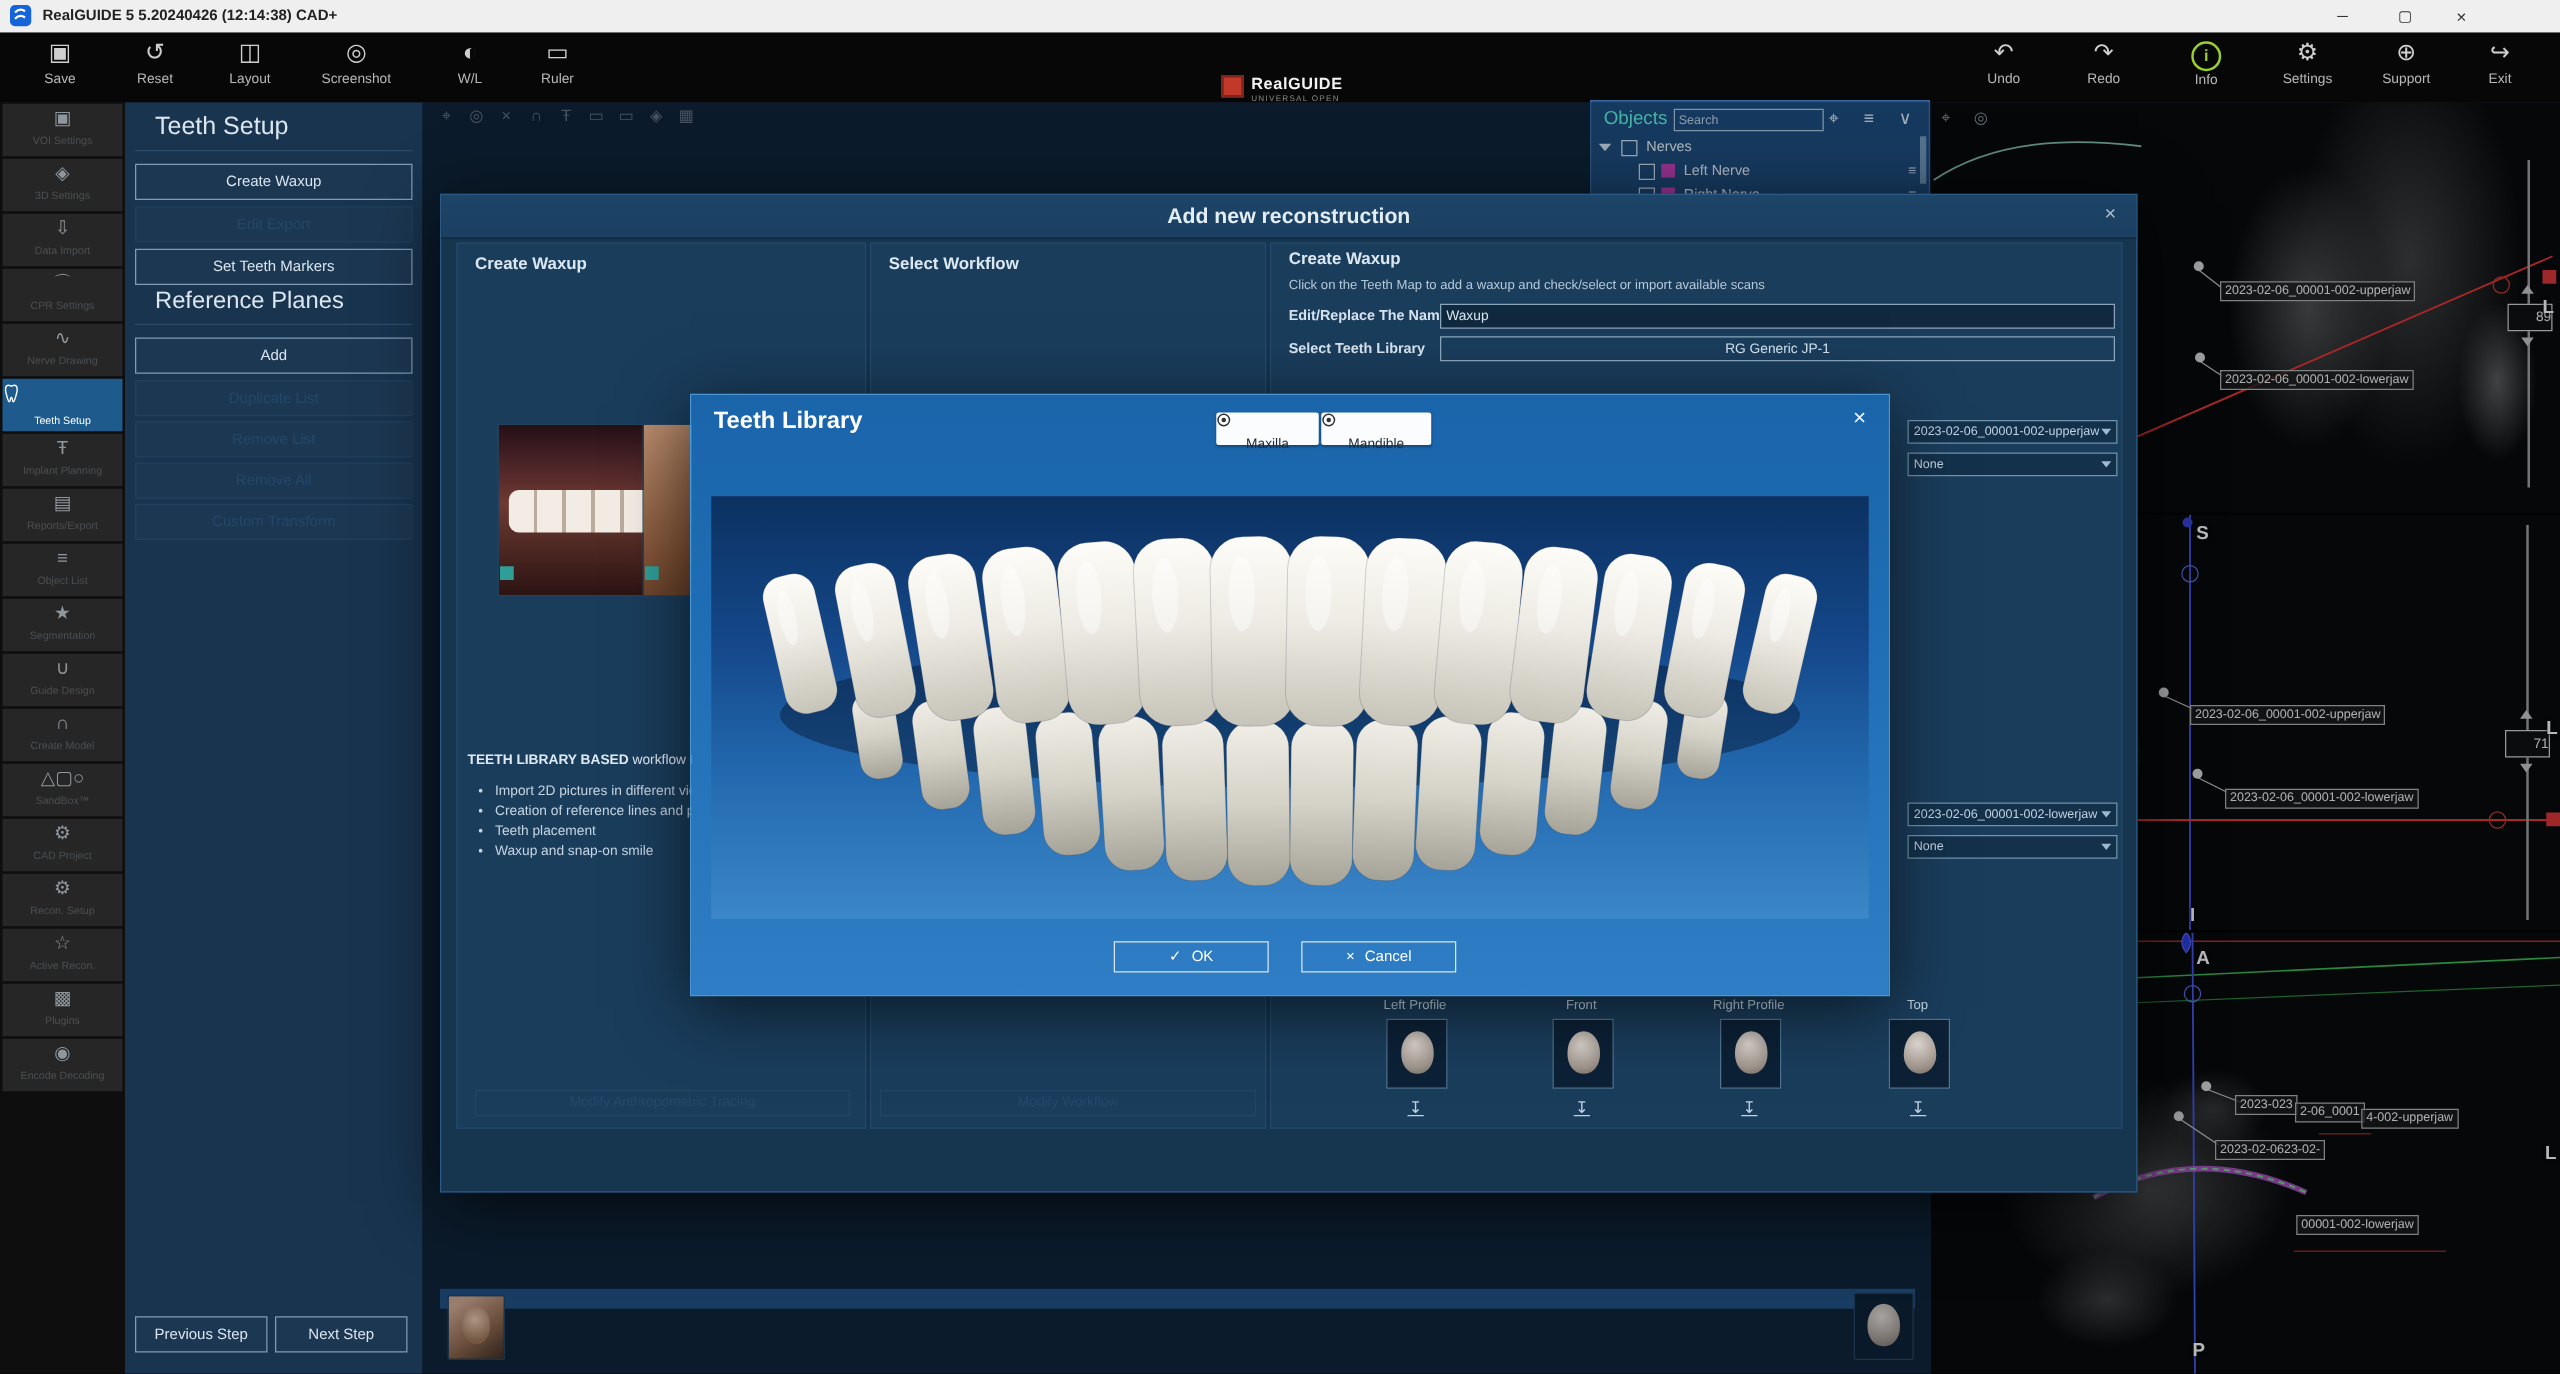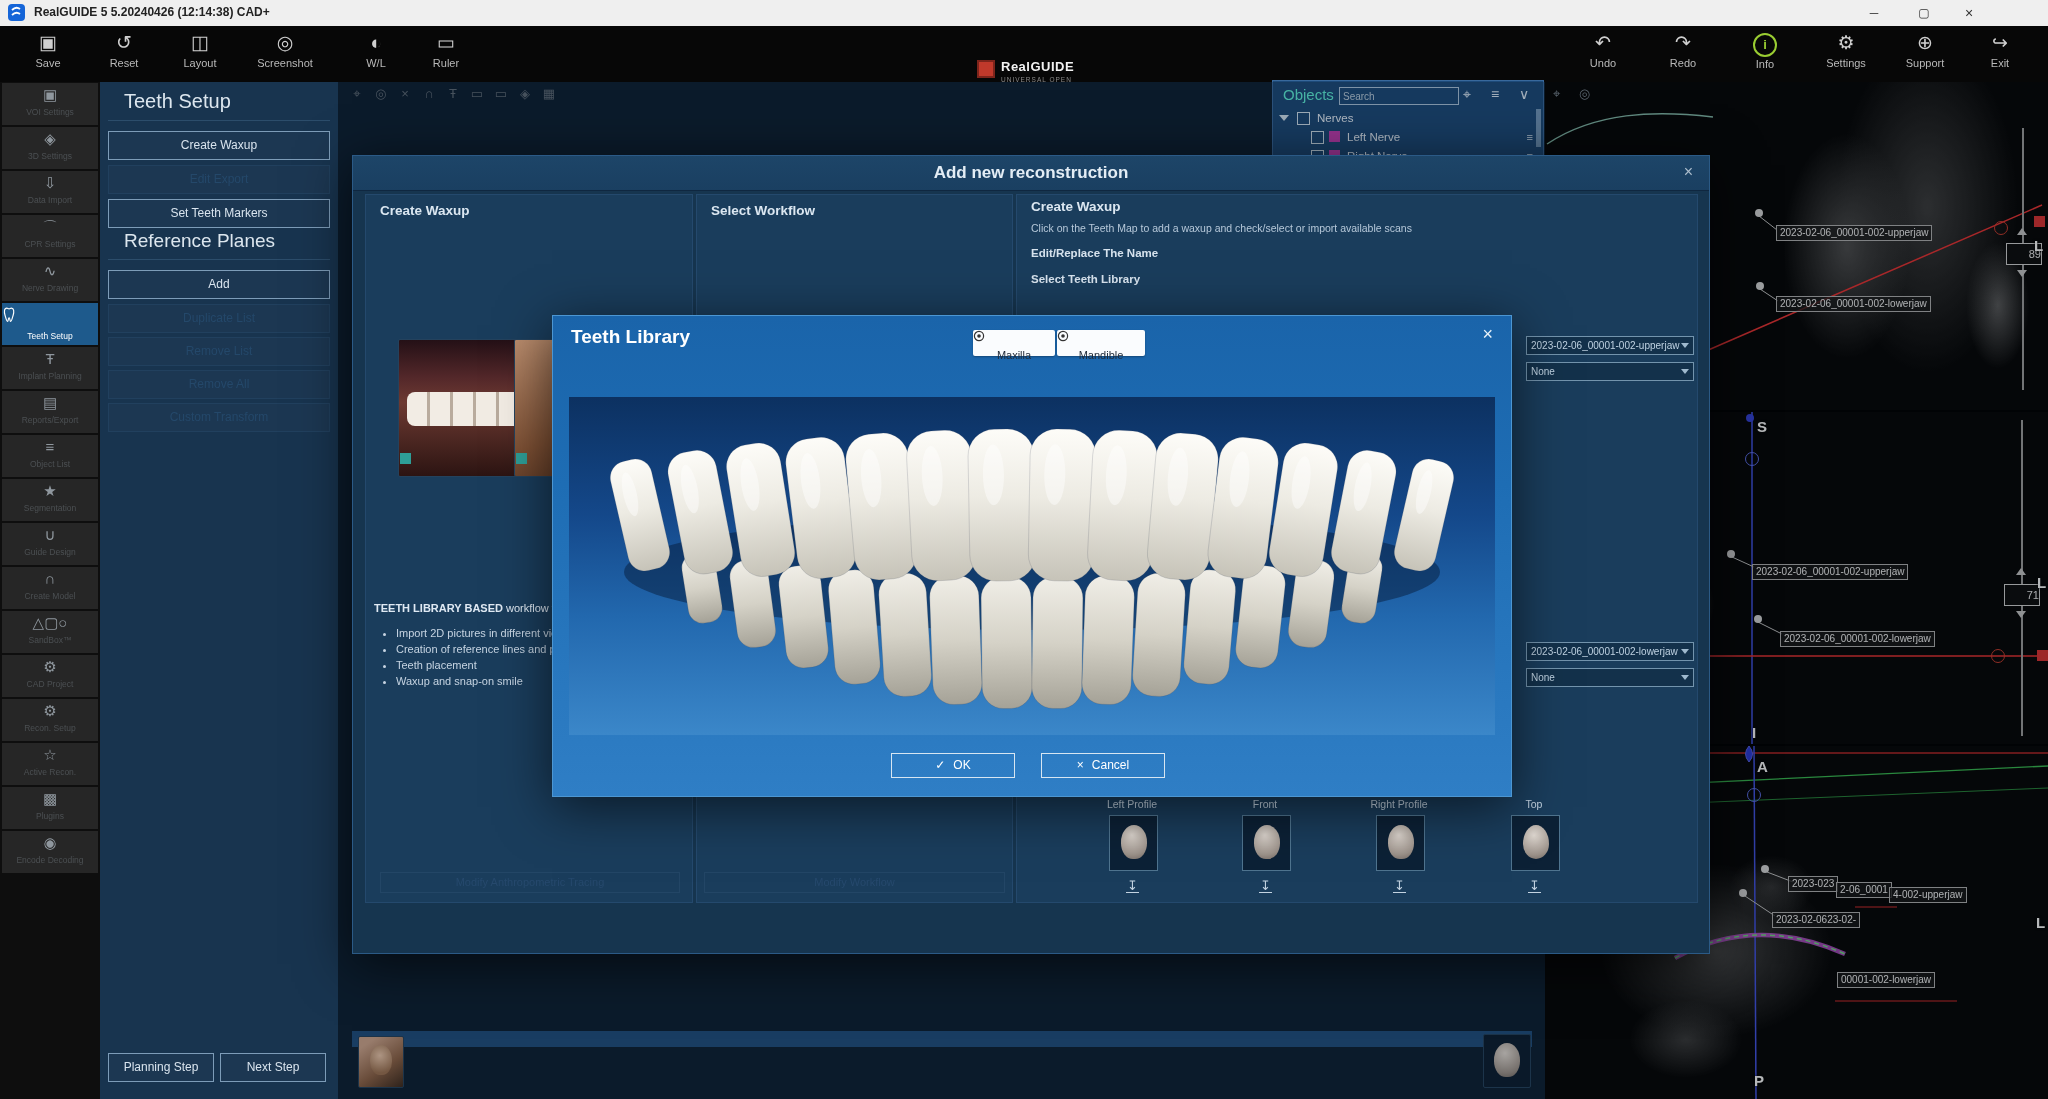--- a/index.html
+++ b/index.html
@@ -299,21 +299,21 @@
   <div class="lp-btn" style="top:49px">Create Waxup</div>
   <div class="lp-btn disabled" style="top:83px">Edit Export</div>
   <div class="lp-btn" style="top:117px">Set Teeth Markers</div>
   <div class="lp-title" style="top:148px;font-size:19px">Reference Planes</div>
   <div class="lp-hr" style="top:177px"></div>
   <div class="lp-btn" style="top:188px">Add</div>
   <div class="lp-btn disabled" style="top:222px">Duplicate List</div>
   <div class="lp-btn disabled" style="top:255px">Remove List</div>
   <div class="lp-btn disabled" style="top:288px">Remove All</div>
   <div class="lp-btn disabled" style="top:321px">Custom Transform</div>
-  <div class="lp-btn half" style="top:971px;left:8px">Planning Step</div>
+  <div class="lp-btn half" style="top:971px;left:8px">Previous Step</div>
   <div class="lp-btn half" style="top:971px;left:120px">Next Step</div>
 </div>
 
 <div class="mainvp">
   <div class="vp-toolbar" id="vp-toolbar"><span>⌖</span><span>◎</span><span>×</span><span>∩</span><span>Ŧ</span><span>▭</span><span>▭</span><span>◈</span><span>▦</span></div>
   <div class="band"></div>
 
   <div class="photo-chip" style="left:20px;top:954px;width:44px;height:50px;background:linear-gradient(145deg,#caa28a 15%,#8a6146 60%,#3c2a1e)">
     <div style="width:22px;height:30px;margin:8px auto;border-radius:50% 50% 45% 45%;background:radial-gradient(circle at 45% 35%,#e6c3a8,#9a7152 75%)"></div>
   </div>
@@ -462,21 +462,23 @@
   <div class="m1-col" style="left:343px;width:315px">
     <span class="m1-coltitle">Select Workflow</span>
     <div class="faint-btn" style="left:7px;top:677px;width:299px">Modify Workflow</div>
   </div>
 
   <div class="m1-col" style="left:663px;width:680px">
     <span class="m1-coltitle" style="top:4px">Create Waxup</span>
     <span class="m1-sub">Click on the Teeth Map to add a waxup and check/select or import available scans</span>
 
     <span class="field-label" style="top:52px">Edit/Replace The Name</span>
+    <input class="field-input" style="left: 135px; top: 48px; width: 530px;" value="Waxup">
     <span class="field-label" style="top:78px">Select Teeth Library</span>
+    <div class="wide-btn" style="left:135px;top:74px;width:538px">RG Generic JP-1</div>
 
     <div class="dd" style="left:509px;top:141px;width:148px">
       <span>2023-02-06_00001-002-upperjaw</span><span class="caret"></span>
     </div>
     <div class="dd" style="left:509px;top:167px;width:148px">
       <span>None</span><span class="caret"></span>
     </div>
     <div class="dd" style="left:509px;top:447px;width:148px">
       <span>2023-02-06_00001-002-lowerjaw</span><span class="caret"></span>
     </div>

